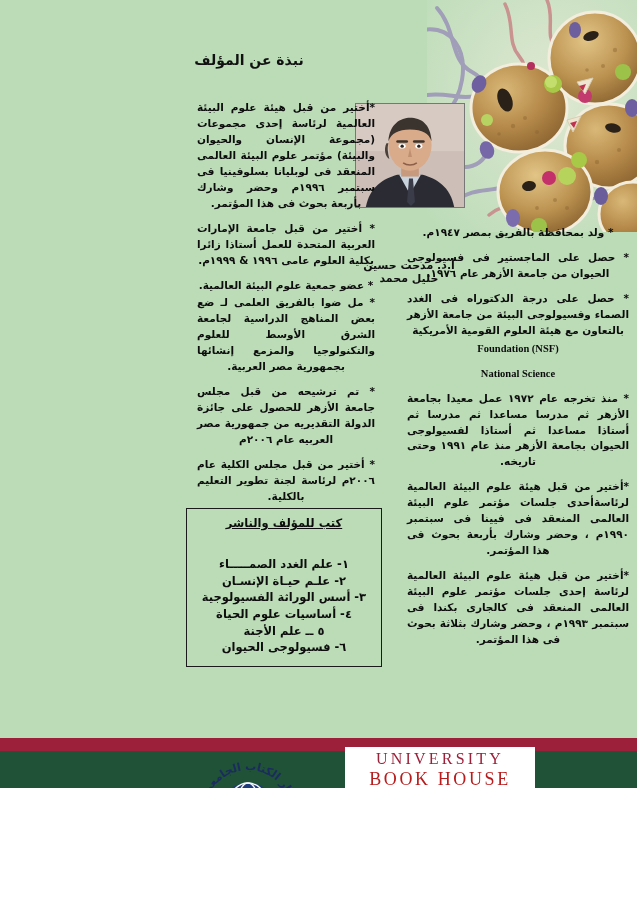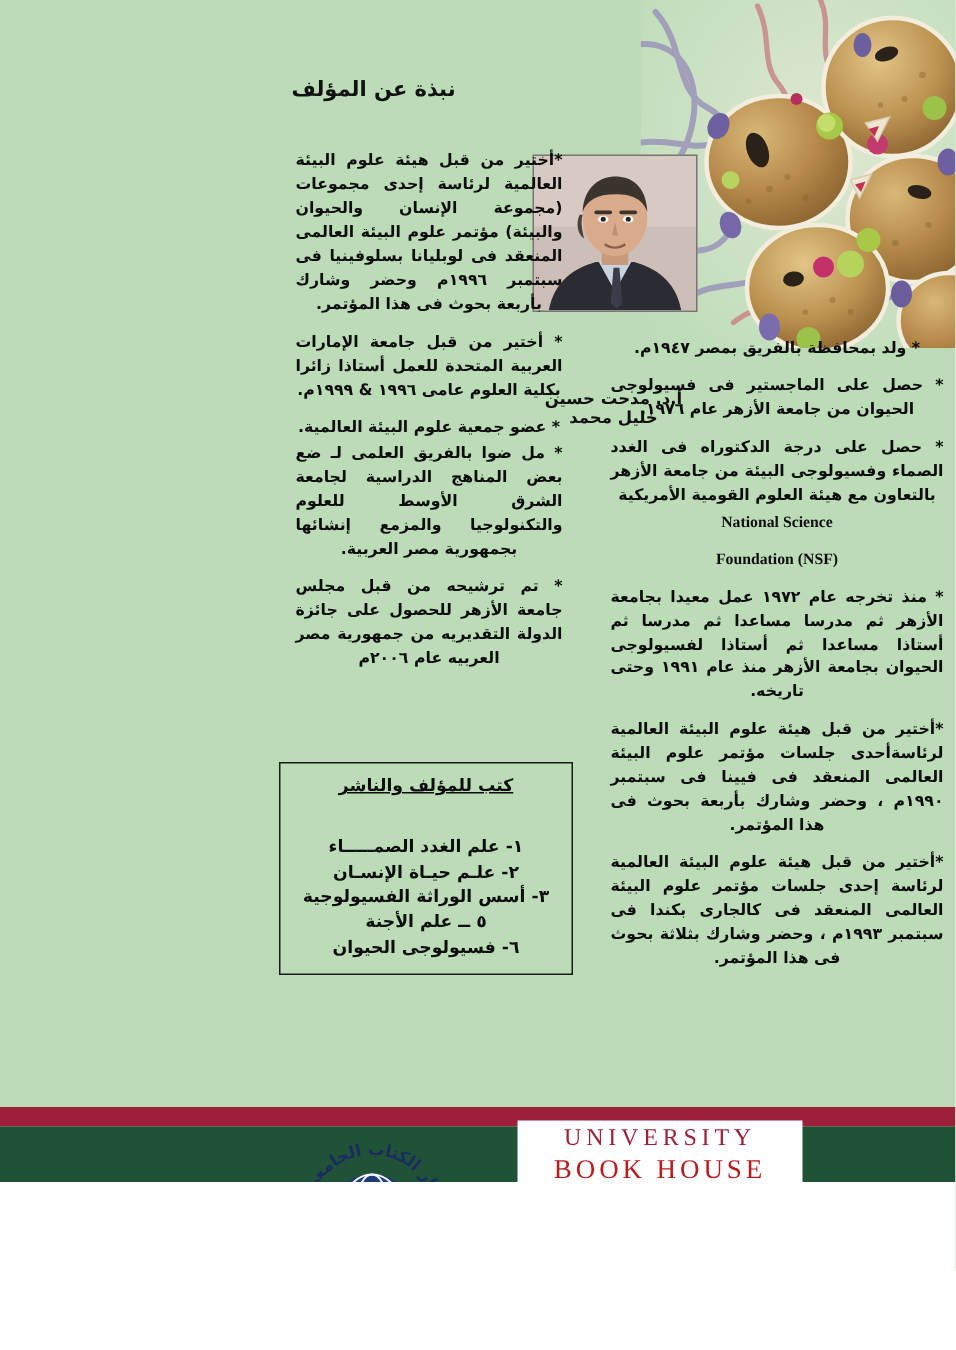--- a/index.html
+++ b/index.html
@@ -335,39 +335,41 @@
     </svg>
   </div>
   <div class="author-name">أ.د. مدحت حسين خليل محمد</div>
 
   <div class="col col-left">
     <p>*أختير من قبل هيئة علوم البيئة العالمية لرئاسة إحدى مجموعات (مجموعة الإنسان والحيوان والبيئة) مؤتمر علوم البيئة العالمى المنعقد فى لوبليانا بسلوفينيا فى سبتمبر ١٩٩٦م وحضر وشارك بأربعة بحوث فى هذا المؤتمر.</p>
     <p>* أختير من قبل جامعة الإمارات العربية المتحدة للعمل أستاذا زائرا بكلية العلوم عامى ١٩٩٦ &amp; ١٩٩٩م.</p>
     <p class="tight">* عضو جمعية علوم البيئة العالمية.</p>
     <p>*  مل  ضوا بالفريق العلمى لـ ضع بعض المناهج الدراسية لجامعة الشرق الأوسط للعلوم والتكنولوجيا والمزمع إنشائها بجمهورية مصر العربية.</p>
     <p>* تم ترشيحه من قبل مجلس جامعة الأزهر للحصول على جائزة الدولة التقديريه من جمهورية مصر العربيه عام ٢٠٠٦م</p>
+    <p>* أختير من قبل مجلس الكلية عام ٢٠٠٦م لرئاسة لجنة تطوير التعليم بالكلية.</p>
   </div>
 
   <div class="col col-right">
     <p>* ولد بمحافظة بالفريق بمصر ١٩٤٧م.</p>
     <p>* حصل على الماجستير فى فسيولوجى الحيوان من جامعة الأزهر عام ١٩٧٦.</p>
     <p class="tight">* حصل على درجة الدكتوراه فى الغدد الصماء وفسيولوجى البيئة من جامعة الأزهر بالتعاون مع هيئة العلوم القومية الأمريكية</p>
+    <p class="en-line" style="text-align:right;margin-bottom:9px;">Foundation (NSF)</p>
     <p class="en-line en-right">National Science</p>
-    <p class="en-line" style="text-align:right;margin-bottom:9px;">Foundation (NSF)</p>
     <p>* منذ تخرجه عام ١٩٧٢ عمل معيدا بجامعة الأزهر ثم مدرسا مساعدا ثم مدرسا ثم أستاذا مساعدا ثم أستاذا لفسيولوجى الحيوان بجامعة الأزهر منذ عام ١٩٩١ وحتى تاريخه.</p>
     <p>*أختير من قبل هيئة علوم البيئة العالمية لرئاسةأحدى جلسات مؤتمر علوم البيئة العالمى المنعقد فى فيينا فى سبتمبر ١٩٩٠م ، وحضر وشارك بأربعة بحوث فى هذا المؤتمر.</p>
     <p>*أختير من قبل هيئة علوم البيئة العالمية لرئاسة إحدى جلسات مؤتمر علوم البيئة العالمى المنعقد فى كالجارى بكندا فى سبتمبر ١٩٩٣م ، وحضر وشارك بثلاثة بحوث فى هذا المؤتمر.</p>
   </div>
 
   <div class="books-box">
     <div class="books-title">كتب للمؤلف والناشر</div>
     <ul class="books-list">
       <li>١- علم الغدد الصمـــــاء</li>
       <li>٢- علـم حيـاة الإنسـان</li>
       <li>٣- أسس الوراثة الفسيولوجية</li>
+      <li>٤- أساسيات علوم الحياة</li>
       <li>٥ ــ علم الأجنة</li>
       <li>٦- فسيولوجى الحيوان</li>
     </ul>
   </div>
 
   <div class="band-red"></div>
   <div class="band-green"></div>
   <div class="band-white-bottom"></div>
 
   <div class="emblem">

